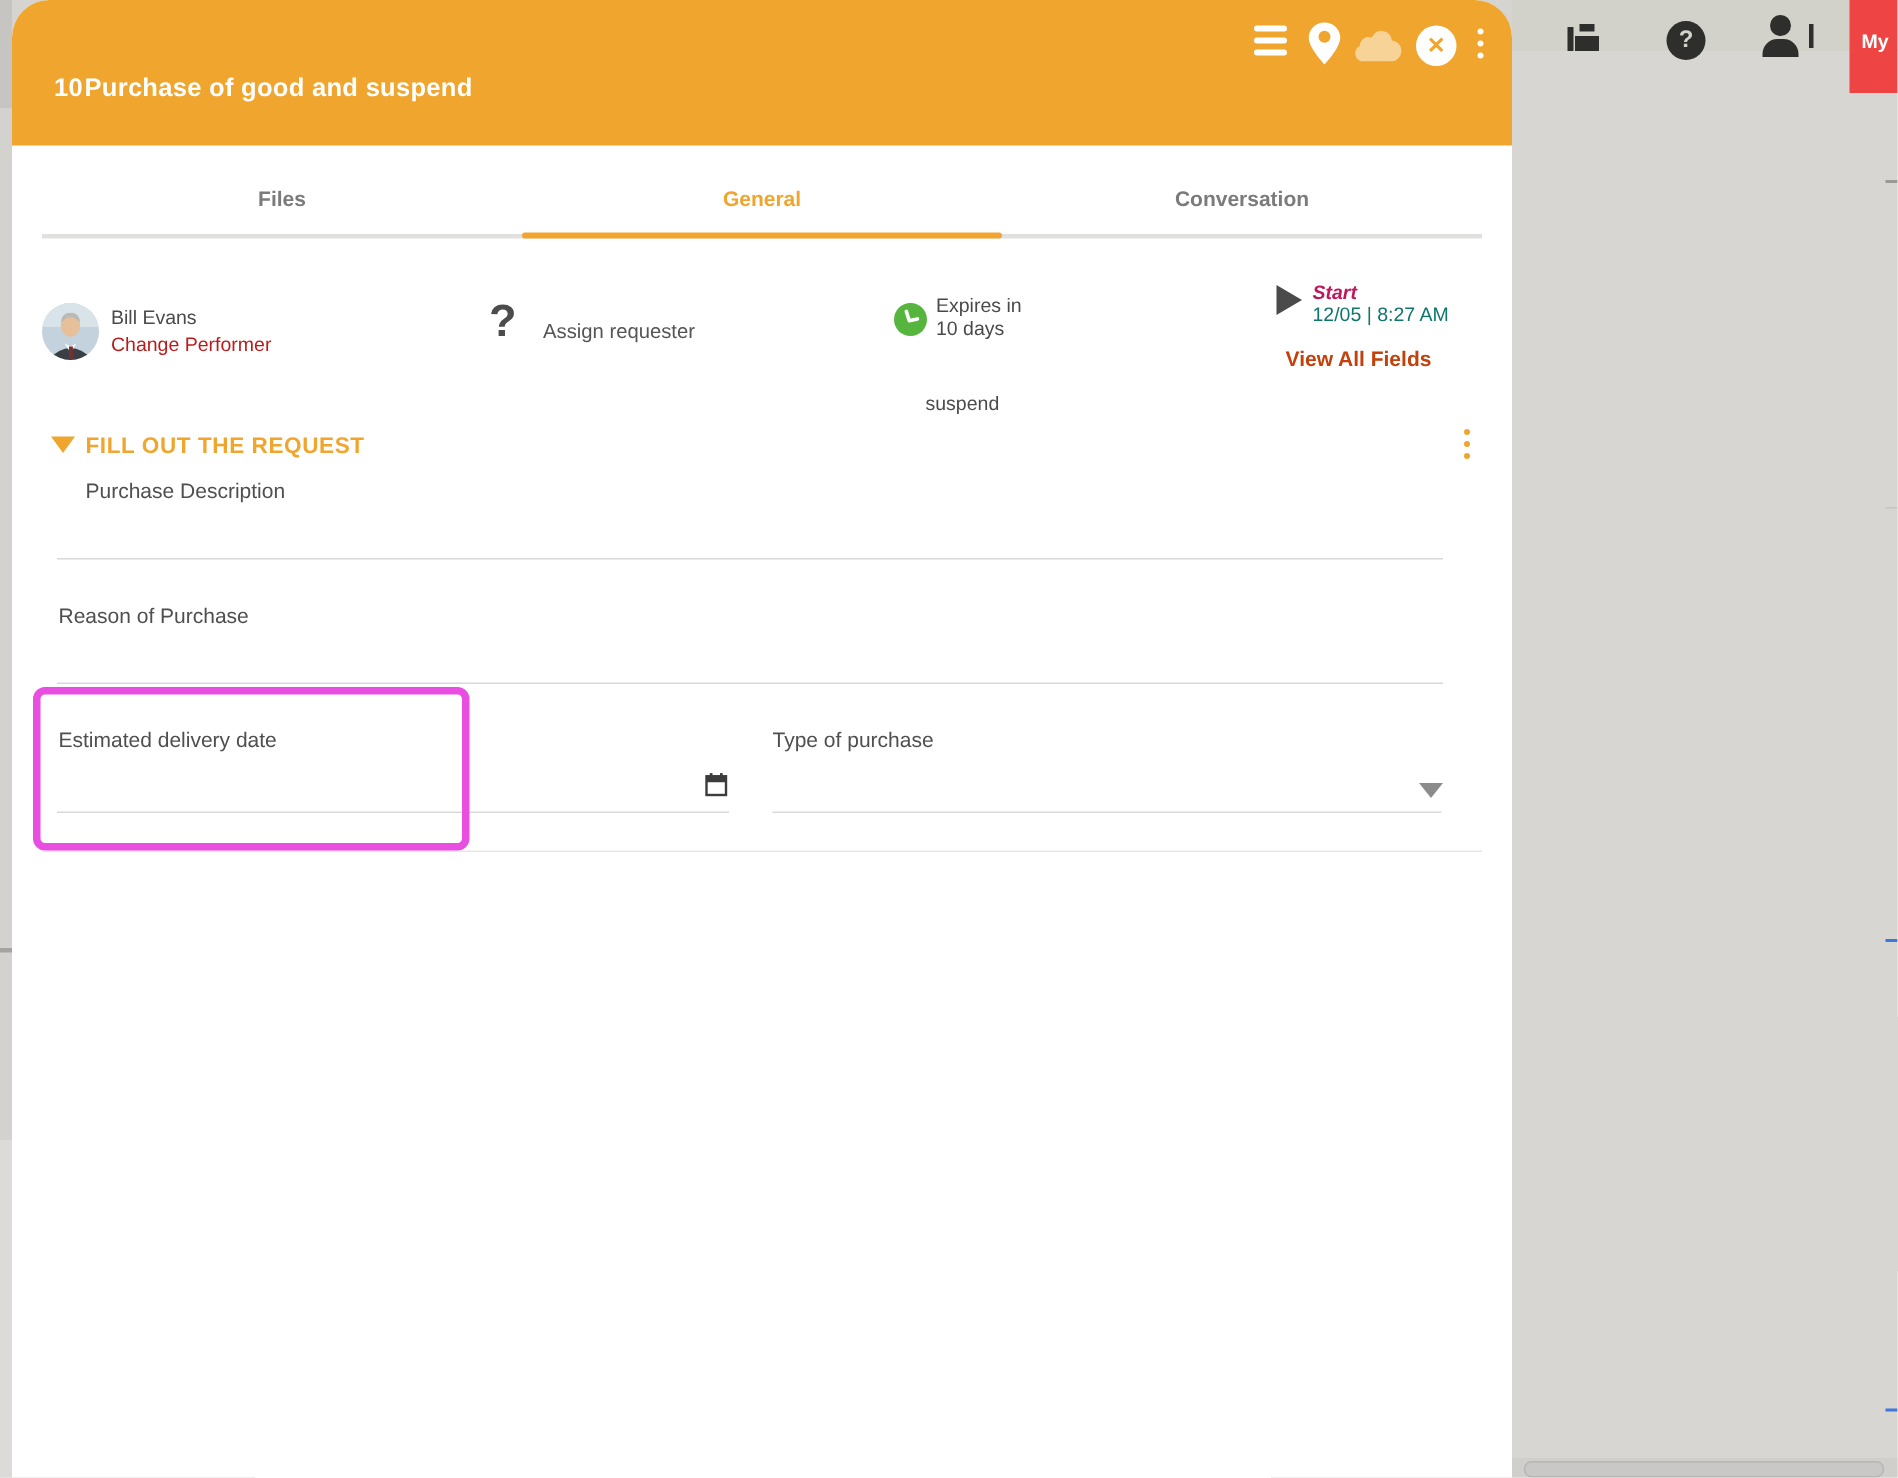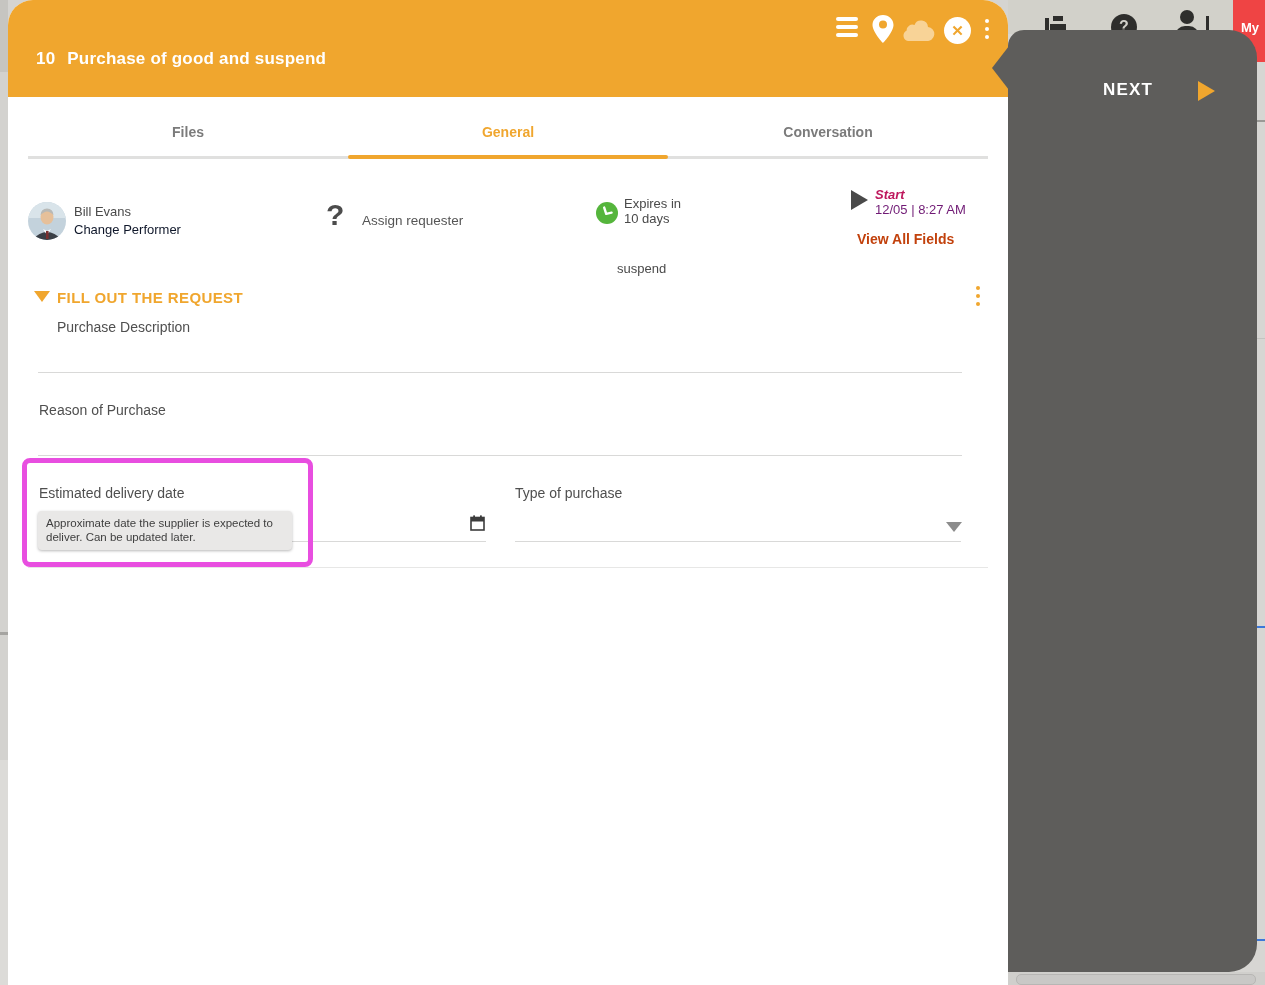--- a/index.html
+++ b/index.html
@@ -26,45 +26,45 @@
   .bg-bar { position:absolute; left:8px; top:974px; width:240px; height:11px; background:#c9c8c6; border:1px solid #b7b6b4; border-radius:5px; }
   .bg-botstrip { position:absolute; left:0; top:972px; width:257px; height:13px; background:#d0cfcc; }
 
   
   #card { position:absolute; left:8px; top:0; width:1000px; height:985px; background:#ffffff;
           border-radius:25px 25px 0 0; overflow:hidden; z-index:2; }
 
   
   .card-header { position:absolute; left:0; top:0; width:1000px; height:97px; background:#f0a62e; }
   .card-title { position:absolute; left:28px; top:49px; color:#ffffff; font-size:17px; font-weight:bold; letter-spacing:.2px; }
-  .card-title .num { margin-right:12px; }
+  .card-title .num { margin-right:1px; }
   .hicon { position:absolute; top:17px; cursor:pointer; }
   .burger span { display:block; width:22px; height:4px; background:#fff; border-radius:2px; margin-bottom:4px; }
   .close-btn { width:27px; height:27px; border-radius:50%; background:#fff; color:#f0a62e; font-size:15px; font-weight:bold; text-align:center; line-height:27px; }
   .kebab span, .kebab-orange span { display:block; width:4px; height:4px; border-radius:50%; background:#fff; margin-bottom:4px; }
   .kebab-orange span { background:#f0a62e; width:4px; height:4px; }
 
   
   .tab { position:absolute; top:124px; transform:translateX(-50%); font-size:14px; font-weight:bold; color:#7b7b7b; cursor:pointer; }
   .tab.active { color:#f0a62e; }
   .tab-track { position:absolute; left:20px; top:156px; width:960px; height:3px; background:#e0e0df; }
   .tab-active-bar { position:absolute; left:340px; top:155px; width:320px; height:4px; background:#f0a62e; border-radius:2px; }
 
   
   .avatar { position:absolute; left:20px; top:202px; width:38px; height:38px; border-radius:50%; overflow:hidden; cursor:pointer; }
   .perf-name { position:absolute; left:66px; top:204px; font-size:13px; color:#4a4a4a; }
-  .perf-role { position:absolute; left:66px; top:222px; font-size:13px; color:#0f172a; }
+  .perf-role { position:absolute; left:66px; top:222px; font-size:13px; color:#b91c1c; }
   .qmark { position:absolute; left:318px; top:198px; font-size:30px; font-weight:bold; color:#4c4c4c; cursor:pointer; }
   .assign { position:absolute; left:354px; top:213px; font-size:13.5px; color:#555; cursor:pointer; }
   .clock { position:absolute; left:588px; top:202px; width:22px; height:22px; }
   .expiry { position:absolute; left:616px; top:196px; font-size:13px; line-height:15px; color:#4a4a4a; }
   .playtri { position:absolute; left:843px; top:190px; width:0; height:0;
              border-left:17px solid #4a4a4a; border-top:10px solid transparent; border-bottom:10px solid transparent; }
   .start-label { position:absolute; left:867px; top:187px; font-size:13px; font-weight:bold; color:#be185d;font-style:italic; }
-  .start-dt { position:absolute; left:867px; top:202px; font-size:13px; color:#701a75; }
+  .start-dt { position:absolute; left:867px; top:202px; font-size:13px; color:#0f766e; }
   .viewall { position:absolute; left:849px; top:231px; font-size:14px; font-weight:bold; color:#c2410c; cursor:pointer; }
 
   
   .sec-tri { position:absolute; left:26px; top:291px; width:0; height:0;
              border-top:11px solid #f0a62e; border-left:8px solid transparent; border-right:8px solid transparent; cursor:pointer; }
   .sec-title { position:absolute; left:49px; top:289px; font-size:15px; font-weight:bold; letter-spacing:.4px; color:#f0a62e; }
   .sec-kebab { position:absolute; left:968px; top:286px; cursor:pointer; }
 
   .fld-label { position:absolute; font-size:14px; color:#4f4f4f; }
   .fld-line { position:absolute; height:1px; background:#d9d9d8; cursor:text; }
@@ -210,29 +210,24 @@
     <div class="fld-label" style="left:31px; top:485px;">Estimated delivery date</div>
     <div class="fld-line" style="left:30px; top:541px; width:448px;"></div>
     <div class="caldr">
       <svg width="16" height="17" viewBox="0 0 16 17">
         <rect x="1" y="2.5" width="13" height="12.5" fill="none" stroke="#3c3c3c" stroke-width="1.6"></rect>
         <rect x="1" y="2.5" width="13" height="4" fill="#3c3c3c"></rect>
         <rect x="3.2" y="0.4" width="1.8" height="3" fill="#3c3c3c"></rect>
         <rect x="10" y="0.4" width="1.8" height="3" fill="#3c3c3c"></rect>
       </svg>
     </div>
-    <div class="tooltip">Approximate date the supplier is expected to deliver. Can be updated later.</div>
 
     <div class="fld-label" style="left:507px; top:485px;">Type of purchase</div>
     <div class="fld-line" style="left:507px; top:541px; width:446px;"></div>
     <div class="ddl-caret"></div>
 
     <div class="divider"></div>
 
     <div class="hl-box"></div>
   </div>
 
-  <div id="panel">
-    <div class="next-label">NEXT</div>
-    <div class="next-tri"></div>
-  </div>
 
 </div>
 
 </body></html>

